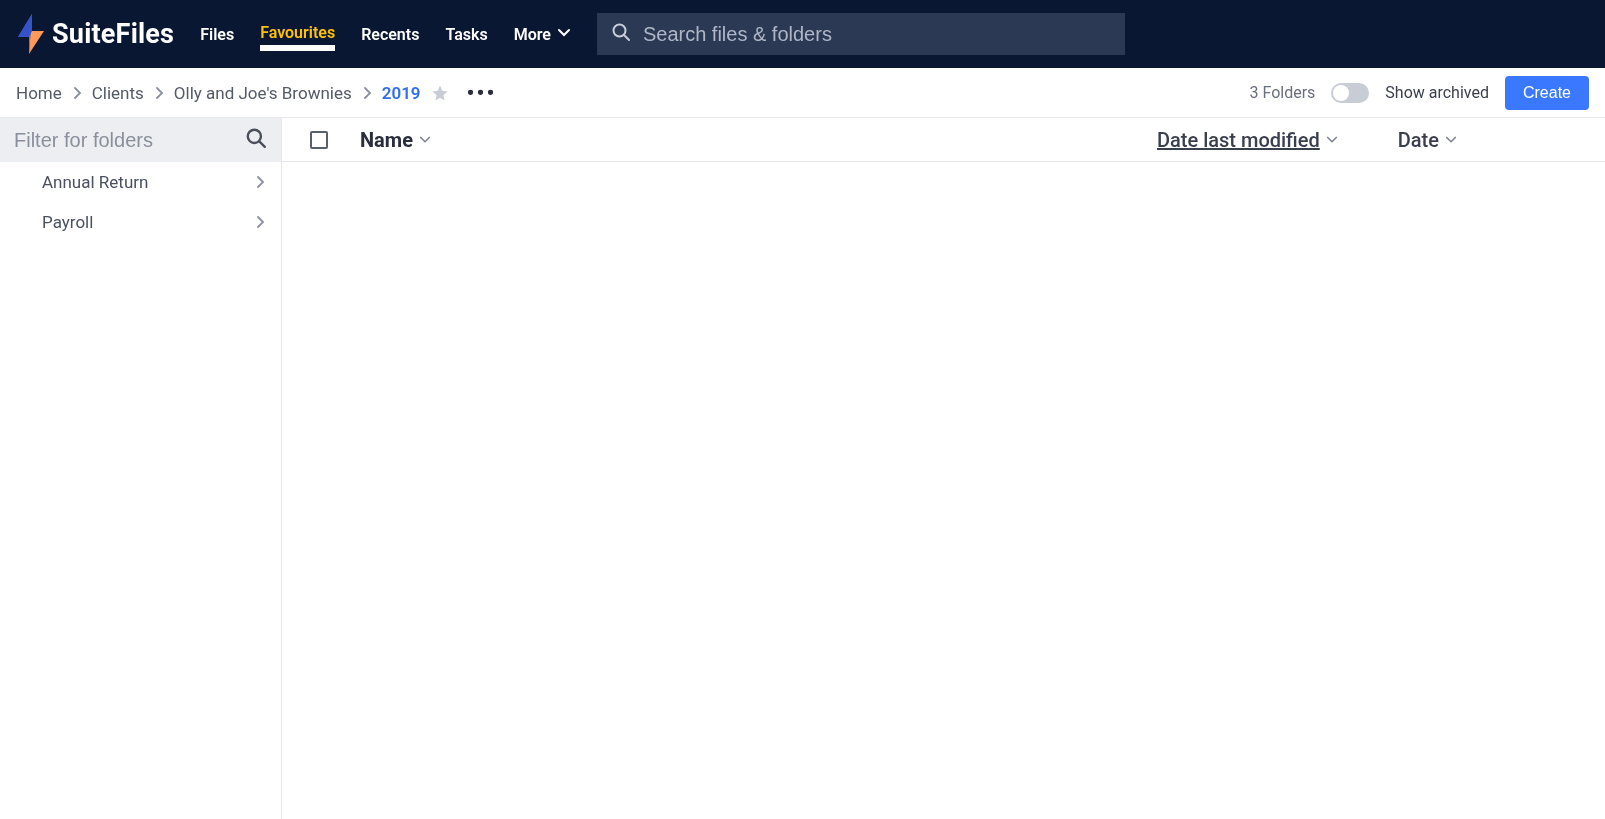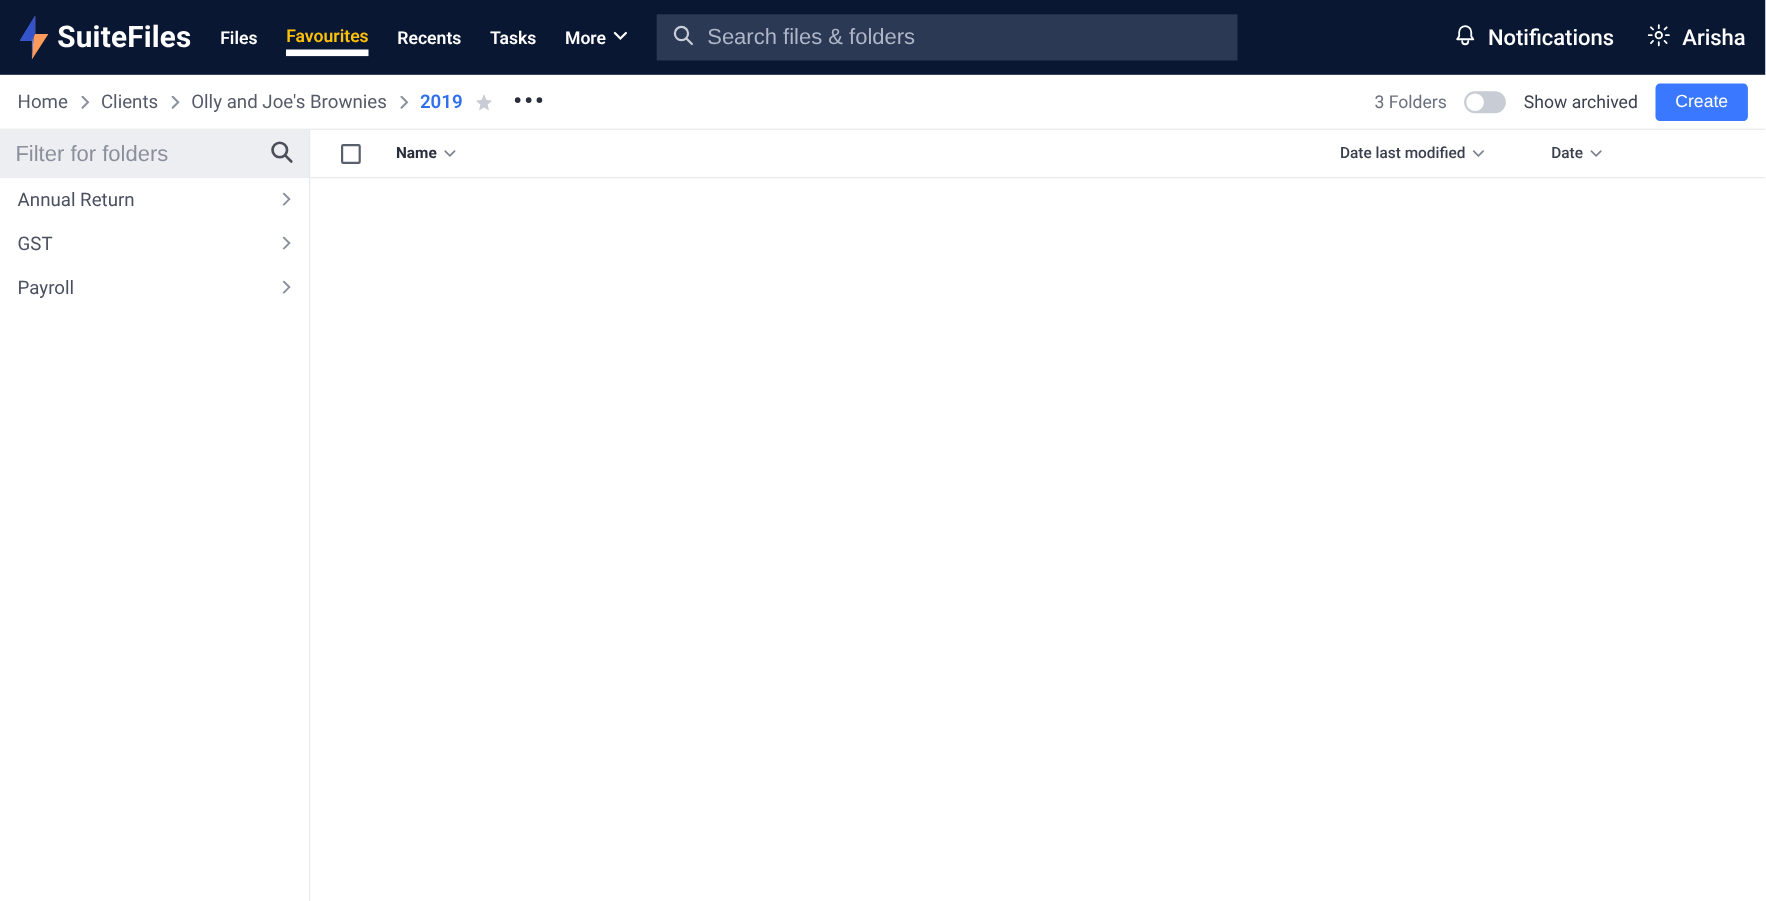--- a/index.html
+++ b/index.html
@@ -215,38 +215,39 @@
     flex-direction: column;
   }
   .folder-row {
     display: flex;
     align-items: center;
     justify-content: space-between;
     padding: 10px 16px 10px 16px;
     font-size: 17px;
     color: #4a5060;
     cursor: pointer;
+    margin-left: 26px;
   }
   .folder-row .chev {
     color: #8a8f9c;
   }
 
   
   .content {
     flex: 1;
     display: flex;
     flex-direction: column;
   }
   .table-head {
     display: flex;
     align-items: center;
     height: 44px;
     border-bottom: 1px solid #e6e8ec;
     padding: 0 28px 0 28px;
-    font-size: 14px;
+    font-size: 20px;
     color: #2a2d3a;
   }
   .th-checkbox {
     width: 50px;
     display:flex;
     align-items:center;
   }
   .checkbox {
     width: 18px;
     height: 18px;
@@ -256,21 +257,21 @@
   }
   .th {
     display: flex;
     align-items: center;
     gap: 6px;
     font-weight: 700;
     cursor: pointer;
   }
   .th.name { flex: 0 0 auto; width: 720px; }
   .th-spacer { flex:1; }
-  .th.modified { flex: 0 0 auto; margin-right: 60px; font-weight: 500; color:#3a3f4d;}
+  .th.modified { flex: 0 0 auto; margin-right: 60px; font-weight: 500; color:#3a3f4d;text-decoration:underline;}
   .th.size { flex: 0 0 auto; margin-right: 120px; font-weight: 500; color:#3a3f4d;}
 
   .small-chev { color:#7c818e; display:inline-flex; }
 
   svg { flex-shrink:0; }
 </style>
 </head>
 <body>
 
 <div class="header">
@@ -307,39 +308,20 @@
             <circle cx="8.5" cy="8.5" r="6" stroke="#c9cedb" stroke-width="2" fill="none"></circle>
             <line x1="13" y1="13" x2="18" y2="18" stroke="#c9cedb" stroke-width="2" stroke-linecap="round"></line>
           </svg>
       </span>
       <input class="search-input" placeholder="Search files &amp; folders" style="">
     </div>
   </div>
 
   <div class="header-spacer"></div>
 
-  <div class="header-right">
-    <div class="header-action">
-      <span>
-        <svg width="22" height="22" viewBox="0 0 24 24">
-            <path d="M12 3a6 6 0 0 0-6 6v4l-2 3h16l-2-3V9a6 6 0 0 0-6-6z M9 18a3 3 0 0 0 6 0" stroke="#fff" stroke-width="1.8" fill="none" stroke-linejoin="round" stroke-linecap="round"></path>
-          </svg>
-      </span>
-      <span>Notifications</span>
-    </div>
-    <div class="header-action">
-      <span>
-        <svg width="22" height="22" viewBox="0 0 24 24">
-            <circle cx="12" cy="12" r="3.2" stroke="#fff" stroke-width="1.8" fill="none"></circle>
-            <path d="M12 2v3M12 19v3M4.2 4.2l2.1 2.1M17.7 17.7l2.1 2.1M2 12h3M19 12h3M4.2 19.8l2.1-2.1M17.7 6.3l2.1-2.1" stroke="#fff" stroke-width="1.8" stroke-linecap="round"></path>
-          </svg>
-      </span>
-      <span>Arisha</span>
-    </div>
-  </div>
 </div>
 
 <div class="subbar">
   <div class="breadcrumbs">
     <span class="crumb">Home</span>
     <span class="crumb-sep">
       <svg width="10" height="12" viewBox="0 0 10 12">
           <path d="M3 1l5 5-5 5" stroke="#8a8f9c" stroke-width="1.8" fill="none" stroke-linecap="round"></path>
         </svg>
     </span>
@@ -391,28 +373,20 @@
     <div class="folder-list">
       <div class="folder-row">
         <span>Annual Return</span>
         <span class="chev">
           <svg width="10" height="12" viewBox="0 0 10 12">
               <path d="M3 1l5 5-5 5" stroke="#8a8f9c" stroke-width="1.8" fill="none" stroke-linecap="round"></path>
             </svg>
         </span>
       </div>
       <div class="folder-row">
-        <span>GST</span>
-        <span class="chev">
-          <svg width="10" height="12" viewBox="0 0 10 12">
-              <path d="M3 1l5 5-5 5" stroke="#8a8f9c" stroke-width="1.8" fill="none" stroke-linecap="round"></path>
-            </svg>
-        </span>
-      </div>
-      <div class="folder-row">
         <span>Payroll</span>
         <span class="chev">
           <svg width="10" height="12" viewBox="0 0 10 12">
               <path d="M3 1l5 5-5 5" stroke="#8a8f9c" stroke-width="1.8" fill="none" stroke-linecap="round"></path>
             </svg>
         </span>
       </div>
     </div>
   </aside>
 

